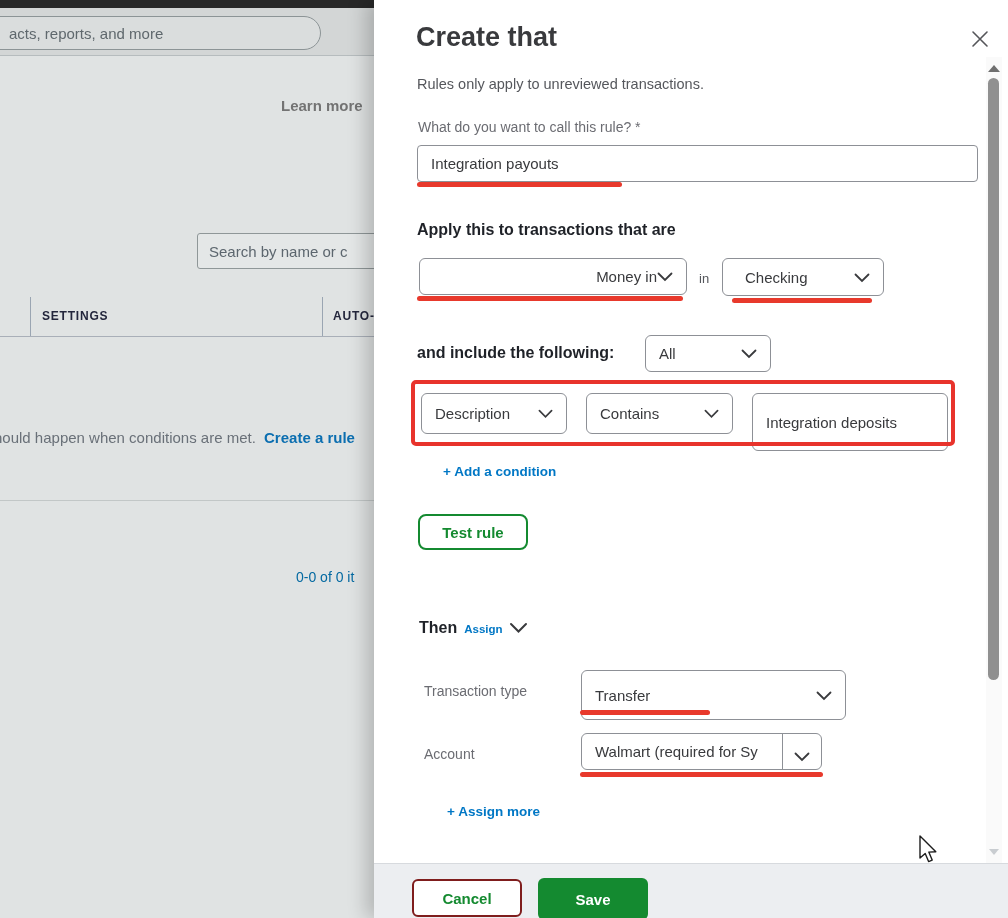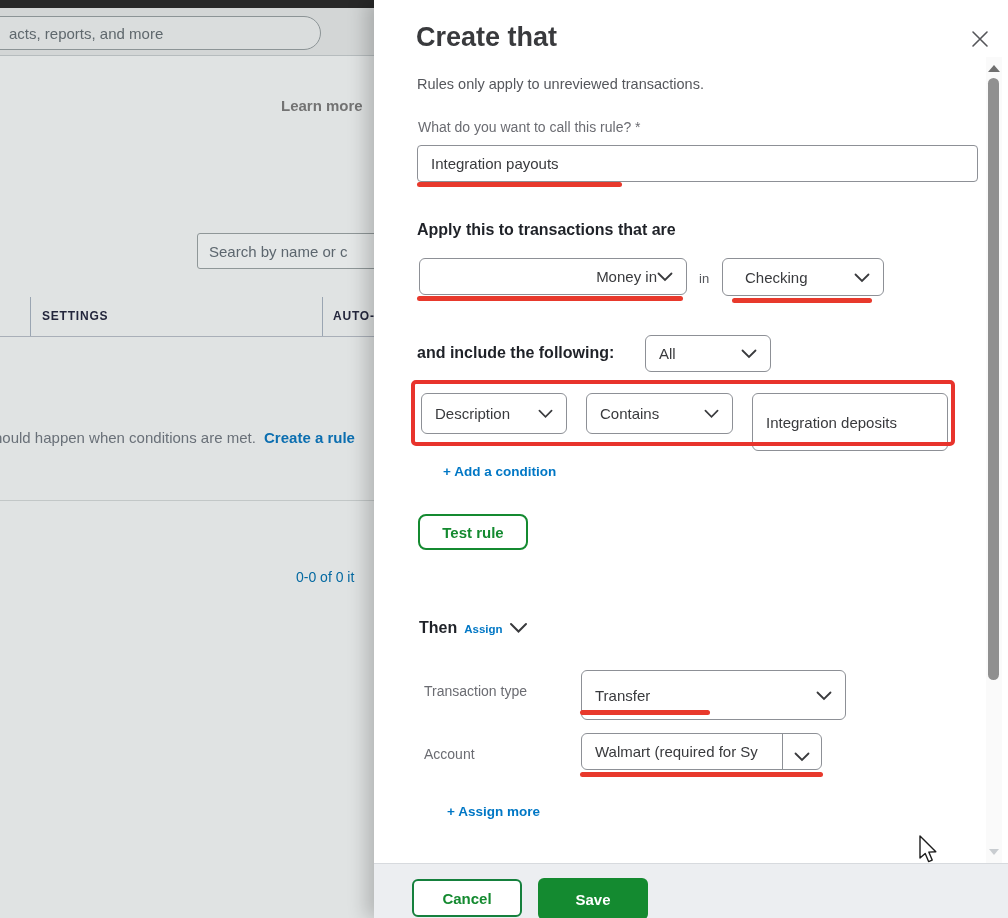--- a/index.html
+++ b/index.html
@@ -75,21 +75,21 @@
   .u-check    { left:358px; top:298px; width:140px; }
   .u-transfer { left:206px; top:710px; width:130px; }
   .u-account  { left:206px; top:772px; width:243px; }
   .ann-box { position:absolute; left:37px; top:380px; width:544px; height:66px;
     border:4px solid #e8332c; border-radius:5px; background:transparent; pointer-events:none; }
 
   
   .footer { position:absolute; left:0; top:863px; width:634px; height:55px; background:#eceef1; border-top:1px solid #d7dade; }
   .btn { position:absolute; border-radius:6px; font-size:15px; font-weight:bold;
     display:flex; align-items:center; justify-content:center; cursor:pointer; }
-  .btn-cancel { left:38px; top:15px; width:110px; height:38px; background:#fff; border:2px solid #15803d; color:#148a30; }
+  .btn-cancel { left:38px; top:15px; width:110px; height:38px; background:#fff; border:2px solid #7f1d1d; color:#148a30; }
   .btn-save { left:164px; top:14px; width:110px; height:42px; background:#148a30; border:none; color:#fff; }
 
   
   .scrollbar { position:absolute; left:612px; top:57px; width:16px; height:806px; background:#fafafa; }
   .sb-up { position:absolute; left:2px; top:8px; width:0; height:0;
     border-left:6px solid transparent; border-right:6px solid transparent; border-bottom:7px solid #6f6f6f; }
   .sb-thumb { position:absolute; left:2px; top:21px; width:11px; height:602px; background:#909090; border-radius:6px; }
   .sb-down { position:absolute; left:3px; bottom:8px; width:0; height:0;
     border-left:5px solid transparent; border-right:5px solid transparent; border-top:6px solid #c9cdd1; }
 

